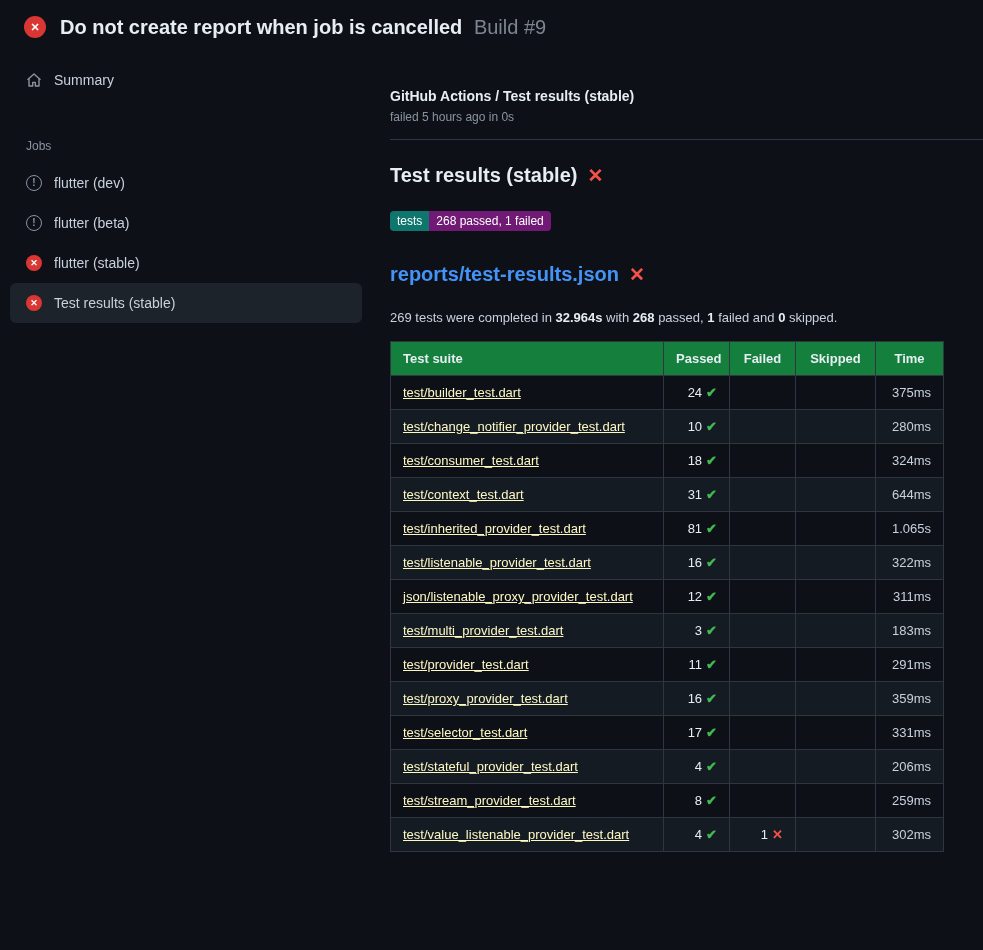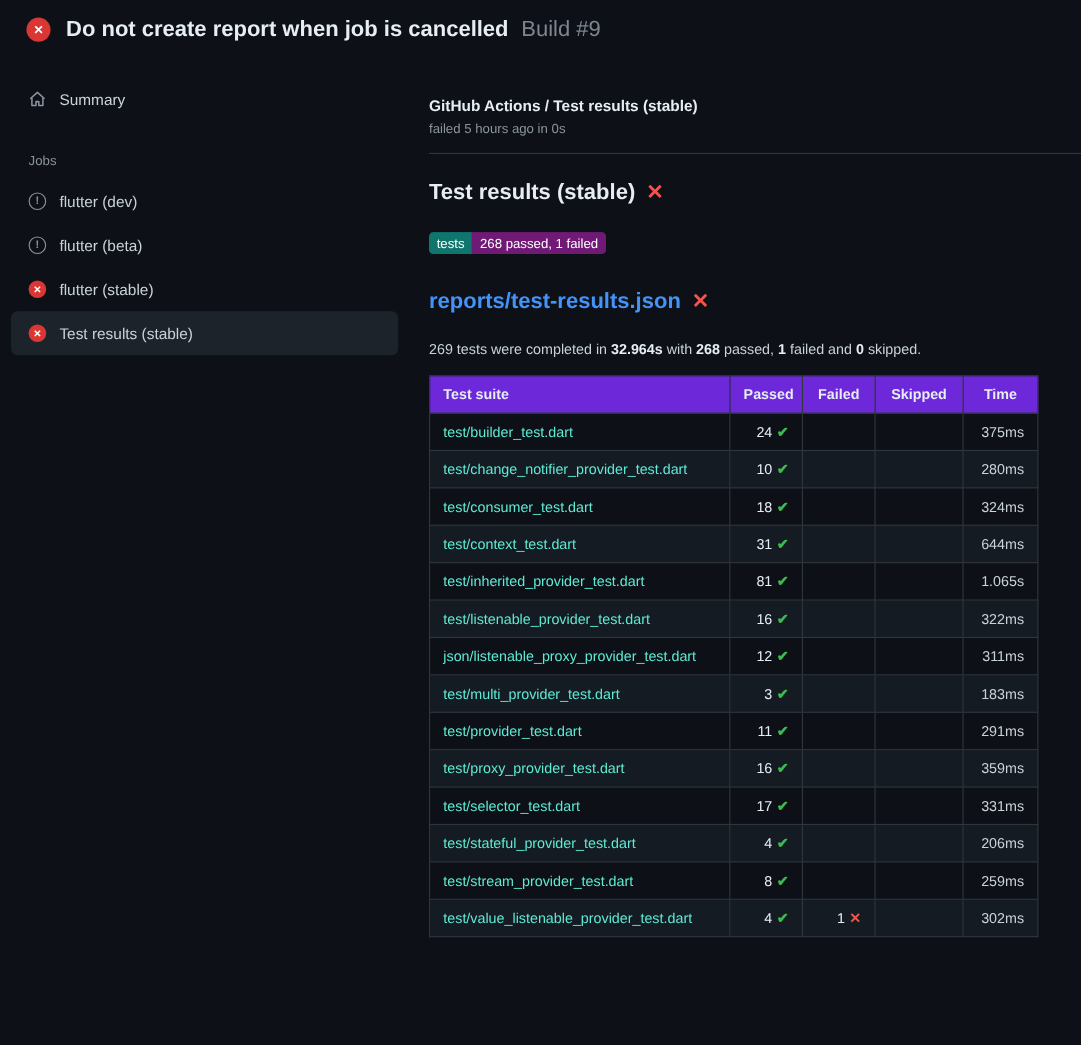--- a/index.html
+++ b/index.html
@@ -23,21 +23,21 @@
     display:inline-flex; align-items:center; justify-content:center;
     font-size:11px; font-weight:700; flex:none;
   }
   h1 { font-size:20px; font-weight:700; color:#e6edf3; line-height:24px; }
   h1 .build { color:#7d8590; font-weight:400; margin-left:6px; }
 
   
   .layout { display:flex; align-items:flex-start; }
   .sidebar { width:390px; flex:none; padding:22px 28px 0 10px; }
   .side-item {
-    display:flex; align-items:center; gap:12px;
+    display:flex; gap:12px;
     height:36px; padding:0 16px; border-radius:6px;
     font-size:14px; color:#c9d1d9; cursor:pointer;
   }
   .home-icon { display:inline-flex; flex:none; }
   .jobs-label { font-size:12px; color:#8b949e; margin:31px 0 10px 16px; }
   ul.jobs { list-style:none; }
   .job-item {
     display:flex; align-items:center; gap:12px;
     height:40px; padding:0 16px; border-radius:6px;
     font-size:14px; color:#c9d1d9; cursor:pointer;
@@ -75,31 +75,31 @@
     display:flex; align-items:center; gap:10px;
   }
   h3.report a { color:#4493f8; }
 
   .summary-line { margin-top:24px; font-size:13px; color:#c9d1d9; }
   .summary-line strong { color:#e6edf3; font-weight:700; }
 
   
   table { border-collapse:collapse; margin-top:16px; width:553px; font-size:13px; table-layout:fixed; }
   th, td { border:1px solid #30363d; padding:9px 12px; }
-  thead th { color:#e6edf3; font-weight:700; background:#6d28d9; text-align:center; }
+  thead th { color:#e6edf3; font-weight:700; background:#15803d; text-align:center; }
   thead th.c-suite { text-align:left; }
   col.c-suite   { width:273px; }
   col.c-passed  { width:66px; }
   col.c-failed  { width:66px; }
   col.c-skipped { width:80px; }
   col.c-time    { width:68px; }
   tbody tr:nth-child(even) { background:#151b23; }
   td.c-num  { text-align:right; }
   td.c-time { text-align:right; color:#c9d1d9; }
-  td.c-suite a { color:#5eead4; }
+  td.c-suite a { color:#fef9c3;text-decoration:underline; }
   .mark { margin-left:4px; font-weight:700; }
   .mark.check { color:#3fb950; }
   .mark.cross { color:#f85149; }
   td .num { color:#e6edf3; }
 </style>
 </head>
 <body>
 
 <header class="top">
   <span class="circle-x">✕</span>

